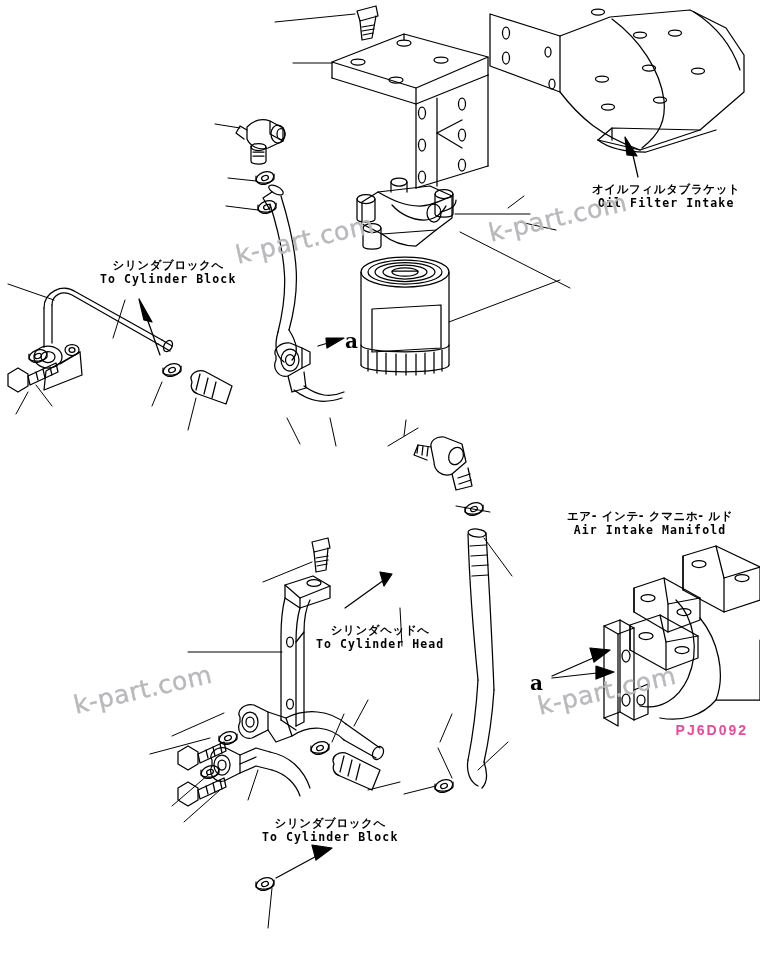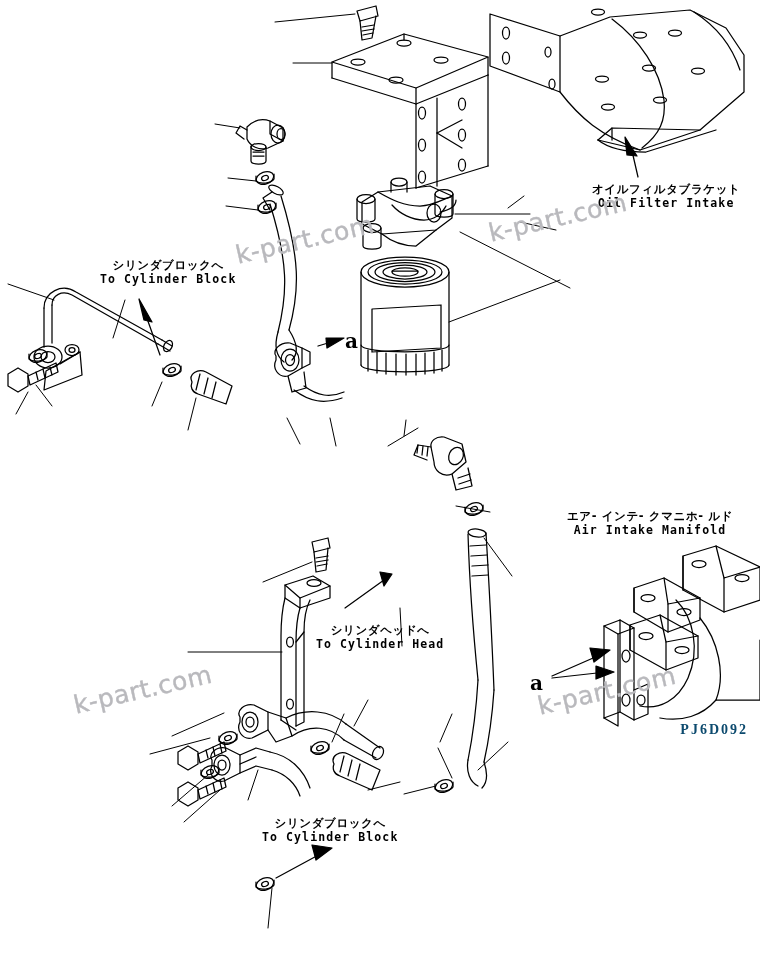--- a/index.html
+++ b/index.html
@@ -16,22 +16,22 @@
 
   .callout{position:absolute;font-family:"DejaVu Serif","Liberation Serif",serif;
            font-size:20px;font-weight:600;color:#000;line-height:1;}
 
   .wm{position:absolute;color:#b9b9bd;font-family:"DejaVu Sans","Liberation Sans",sans-serif;
       font-size:25px;letter-spacing:0.5px;white-space:nowrap;
       transform:rotate(-13deg);transform-origin:left center;
       -webkit-text-stroke:0.4px #b9b9bd;}
 
   #partno{position:absolute;right:12px;bottom:10px;
-          font-family:Liberation Serif, serif;
-          font-size:14px;font-weight:700;letter-spacing:2px;color:#0c4a6e;}
+          font-family:Liberation Sans, sans-serif;
+          font-size:14px;font-weight:700;letter-spacing:2px;color:#ec4899;}
 </style>
 </head>
 <body>
 
 <div id="sheet">
 
   <svg id="dwg" viewBox="0 0 760 962">
     <g fill="none" stroke="#000" stroke-width="1.25" stroke-linecap="round" stroke-linejoin="round">
 
       <g>

